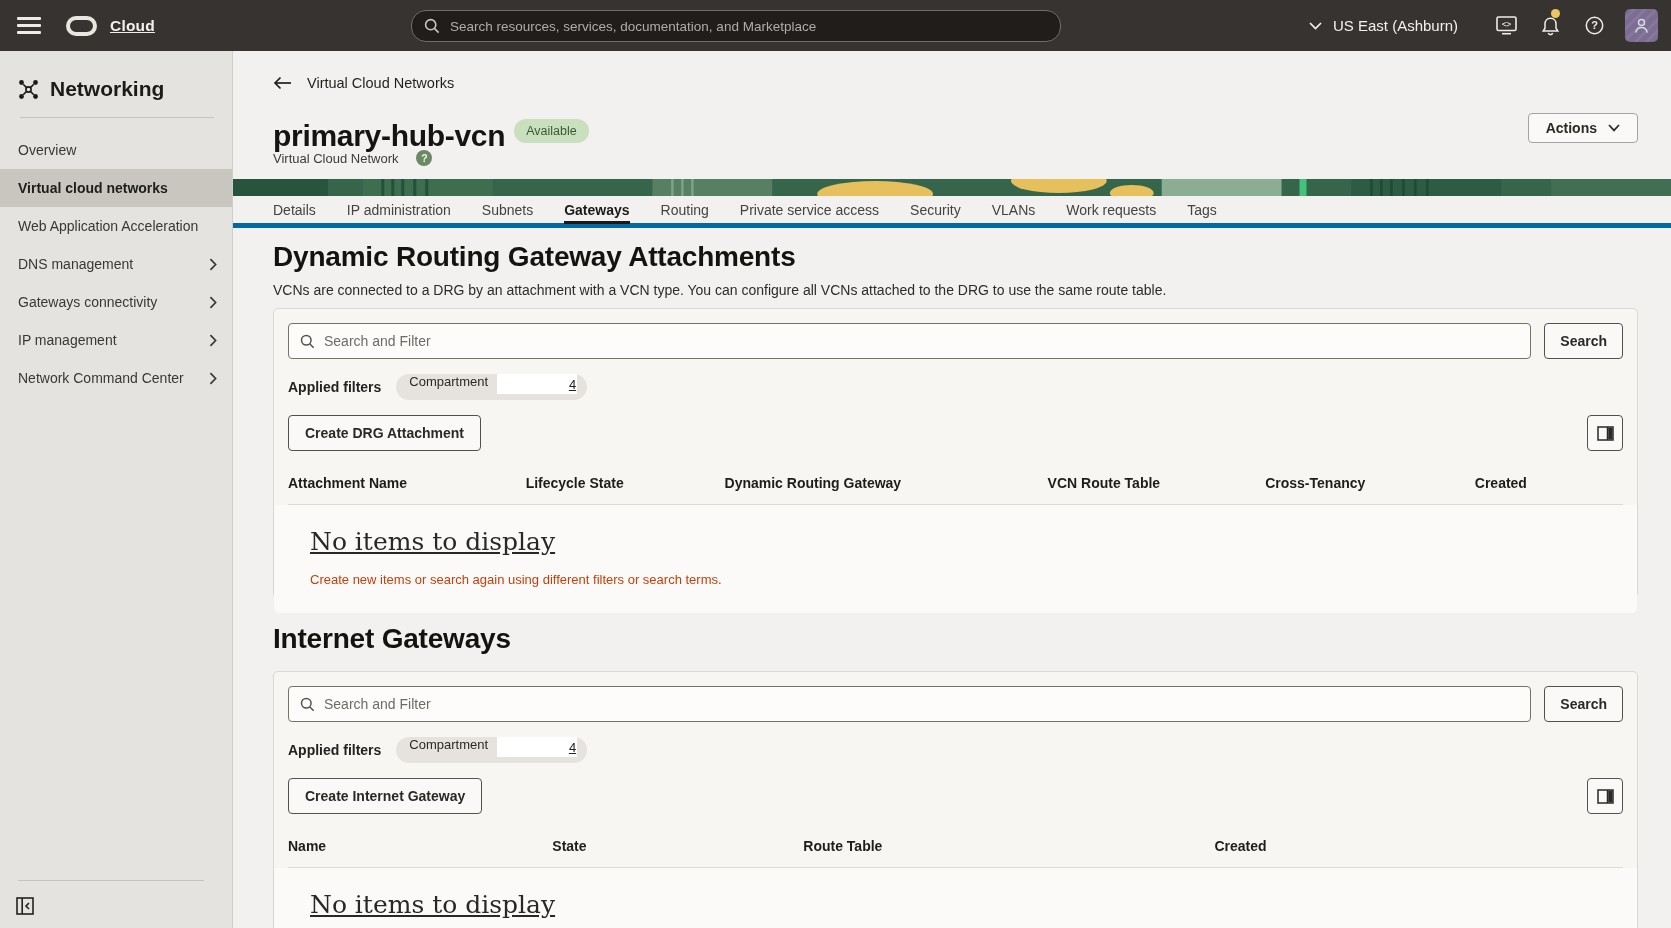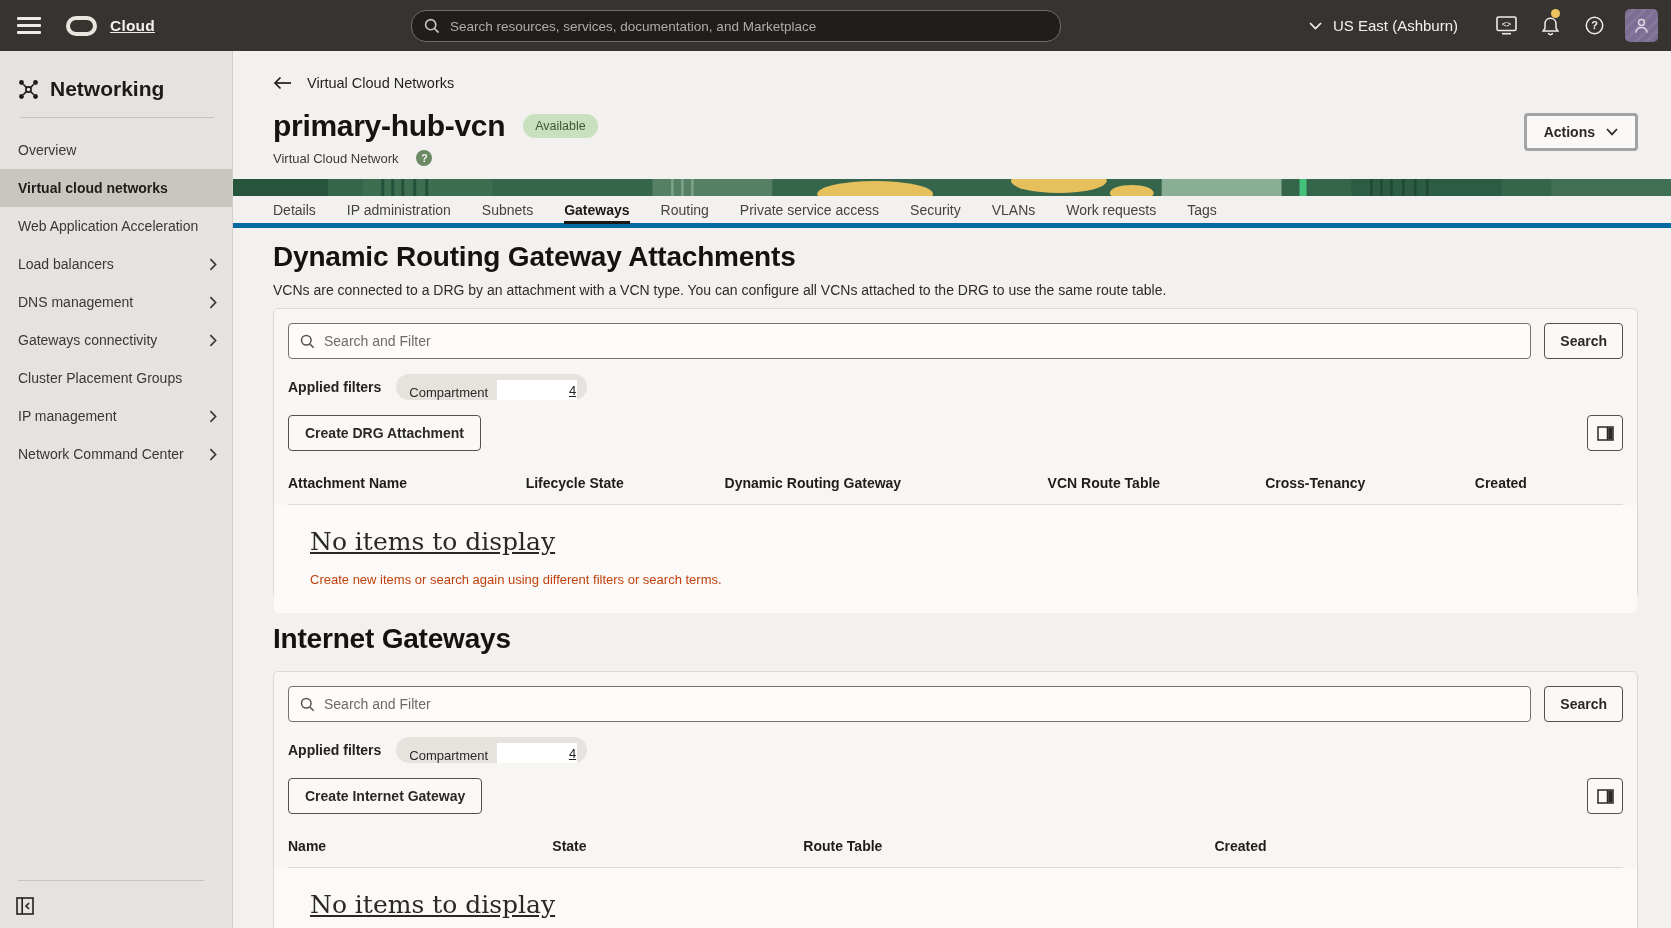--- a/index.html
+++ b/index.html
@@ -36,27 +36,27 @@
   .side-list { margin-top:13px; }
   .side-item { height:38px; display:flex; align-items:center; justify-content:space-between; padding:0 15px 0 18px; font-size:14px; color:#3a3835; cursor:pointer; }
   .side-item.active { background:#c9c6c0; font-weight:700; color:#1f1d1a; }
   .side-bottom-divider { position:absolute; left:18px; right:28px; bottom:47px; border-top:1px solid #c7c4bf; }
   .collapse-btn { position:absolute; left:16px; bottom:13px; cursor:pointer; display:flex; }
 
   
   .main { flex:1; position:relative; overflow:hidden; background:#f2f1ef; }
   .breadcrumb { position:absolute; top:24px; left:40px; display:flex; align-items:center; gap:15px; cursor:pointer; }
   .breadcrumb-label { font-size:14.5px; color:#211f1c; }
-  .title-row { position:absolute; top:58px; left:40px; display:flex; align-items:center; gap:18px; }
+  .title-row { position:absolute; top:68px; left:40px; display:flex; align-items:flex-start; gap:9px; }
   .page-title { font-size:30px; font-weight:700; letter-spacing:-.3px; color:#161412; }
   .status-badge { background:var(--status-badge-bg,#c8e0bd); color:var(--status-badge-text,#3b5a33); font-size:12.5px; padding:5px 12px; border-radius:13px; }
   .subtitle-row { position:absolute; top:99px; left:40px; display:flex; align-items:center; gap:18px; }
   .subtitle { font-size:13px; color:#3d3b38; }
   .help-dot { width:16px; height:16px; border-radius:50%; background:var(--help-dot-green,#6b8a63); color:#f4f6f2; font-size:10.5px; font-weight:700; display:flex; align-items:center; justify-content:center; cursor:pointer; }
-  .actions-btn { position:absolute; top:62px; right:33px; height:38px; padding:0 17px; background:#faf9f7; border:3px solid #a3a3a3; border-radius:4px; display:flex; align-items:center; gap:11px; font-size:14px; font-weight:700; color:#2b2926; cursor:pointer; }
+  .actions-btn { position:absolute; top:62px; right:33px; height:30px; padding:0 17px; background:#faf9f7; border:1px solid #a3a3a3; border-radius:4px; display:flex; align-items:center; gap:11px; font-size:14px; font-weight:700; color:#2b2926; cursor:pointer; }
 
   .banner { position:absolute; top:128px; left:0; width:100%; height:17px; display:block; }
 
   .tabs { position:absolute; top:145px; left:0; right:0; height:32px; border-bottom:5px solid #0369a1; display:flex; align-items:stretch; padding-left:40px; gap:31px; }
   .tab { font-size:14px; color:#454340; display:flex; align-items:center; position:relative; cursor:pointer; white-space:nowrap; }
   .tab.active { font-weight:700; color:#1b1916; }
   .tab.active::after { content:""; position:absolute; left:0; right:0; bottom:-1px; height:3px; background:var(--active-tab-underline,#1b1916); }
 
   .h2 { position:absolute; left:40px; font-size:28px; font-weight:700; color:#151310; letter-spacing:-.2px; }
   .h2.drg { top:190px; }
@@ -70,21 +70,21 @@
   .search-row { display:flex; gap:13px; }
   .filter-input { flex:1; height:36px; background:#fdfcfb; border:1px solid #757269; border:1px solid #757269; border-radius:4px; display:flex; align-items:center; padding:0 11px; }
   .filter-input input { flex:1; border:none; outline:none; background:transparent; font-size:14px; color:#2b2926; margin-left:9px; font-family:inherit; }
   .filter-input input::placeholder { color:#6e6b66; }
   .btn { height:36px; padding:0 16px; background:#faf9f7; border:1px solid #54514d; border-radius:4px; font-size:14px; color:#2b2926; cursor:pointer; display:flex; align-items:center; font-family:inherit; }
   .btn.search { font-weight:600; padding:0 15px; }
   .btn.create { font-weight:700; }
 
   .filters-row { margin-top:15px; display:flex; align-items:center; gap:15px; }
   .filters-label { font-size:14px; font-weight:700; color:#242220; }
-  .chip { background:#e6e3de; border-radius:13px; height:26px; display:flex; align-items:flex-end; padding:0 10px 0 13px; font-size:13px; color:#2b2926; cursor:pointer; }
+  .chip { background:#e6e3de; border-radius:13px; height:26px; display:flex; align-items:flex-start; padding:0 10px 0 13px; font-size:13px; color:#2b2926; cursor:pointer; }
   .redact { width:80px; height:20px; background:#ffffff; margin-left:9px; display:flex; align-items:center; justify-content:flex-end; padding-right:1px; }
   .chip-num { font-size:13px; color:#24221f; text-decoration:underline; }
 
   .create-row { margin-top:15px; display:flex; justify-content:space-between; align-items:center; }
   .col-btn { width:36px; height:36px; padding:0; justify-content:center; }
 
   .thead { margin-top:24px; display:flex; padding-bottom:13px; border-bottom:1px solid #dedbd6; }
   .th { font-size:14px; font-weight:700; color:#1f1d1a; padding-right:8px; }
   .c-drg-0{width:17.8%}.c-drg-1{width:14.9%}.c-drg-2{width:24.2%}.c-drg-3{width:16.3%}.c-drg-4{width:15.7%}.c-drg-5{width:11.1%}
   .c-igw-0{width:19.8%}.c-igw-1{width:18.8%}.c-igw-2{width:30.8%}.c-igw-3{width:30.6%}
@@ -175,39 +175,30 @@
       <div class="side-item">
         <span>Overview</span>
       </div>
       <div class="side-item active">
         <span>Virtual cloud networks</span>
       </div>
       <div class="side-item">
         <span>Web Application Acceleration</span>
       </div>
       <div class="side-item">
-        <span>Load balancers</span>
-        <svg width="8" height="13" viewBox="0 0 8 13">
-            <polyline points="1.4,1.2 6.6,6.5 1.4,11.8" fill="none" stroke="#3a3835" stroke-width="1.7"></polyline>
-          </svg>
-      </div>
-      <div class="side-item">
         <span>DNS management</span>
         <svg width="8" height="13" viewBox="0 0 8 13">
             <polyline points="1.4,1.2 6.6,6.5 1.4,11.8" fill="none" stroke="#3a3835" stroke-width="1.7"></polyline>
           </svg>
       </div>
       <div class="side-item">
         <span>Gateways connectivity</span>
         <svg width="8" height="13" viewBox="0 0 8 13">
             <polyline points="1.4,1.2 6.6,6.5 1.4,11.8" fill="none" stroke="#3a3835" stroke-width="1.7"></polyline>
           </svg>
-      </div>
-      <div class="side-item">
-        <span>Cluster Placement Groups</span>
       </div>
       <div class="side-item">
         <span>IP management</span>
         <svg width="8" height="13" viewBox="0 0 8 13">
             <polyline points="1.4,1.2 6.6,6.5 1.4,11.8" fill="none" stroke="#3a3835" stroke-width="1.7"></polyline>
           </svg>
       </div>
       <div class="side-item">
         <span>Network Command Center</span>
         <svg width="8" height="13" viewBox="0 0 8 13">

